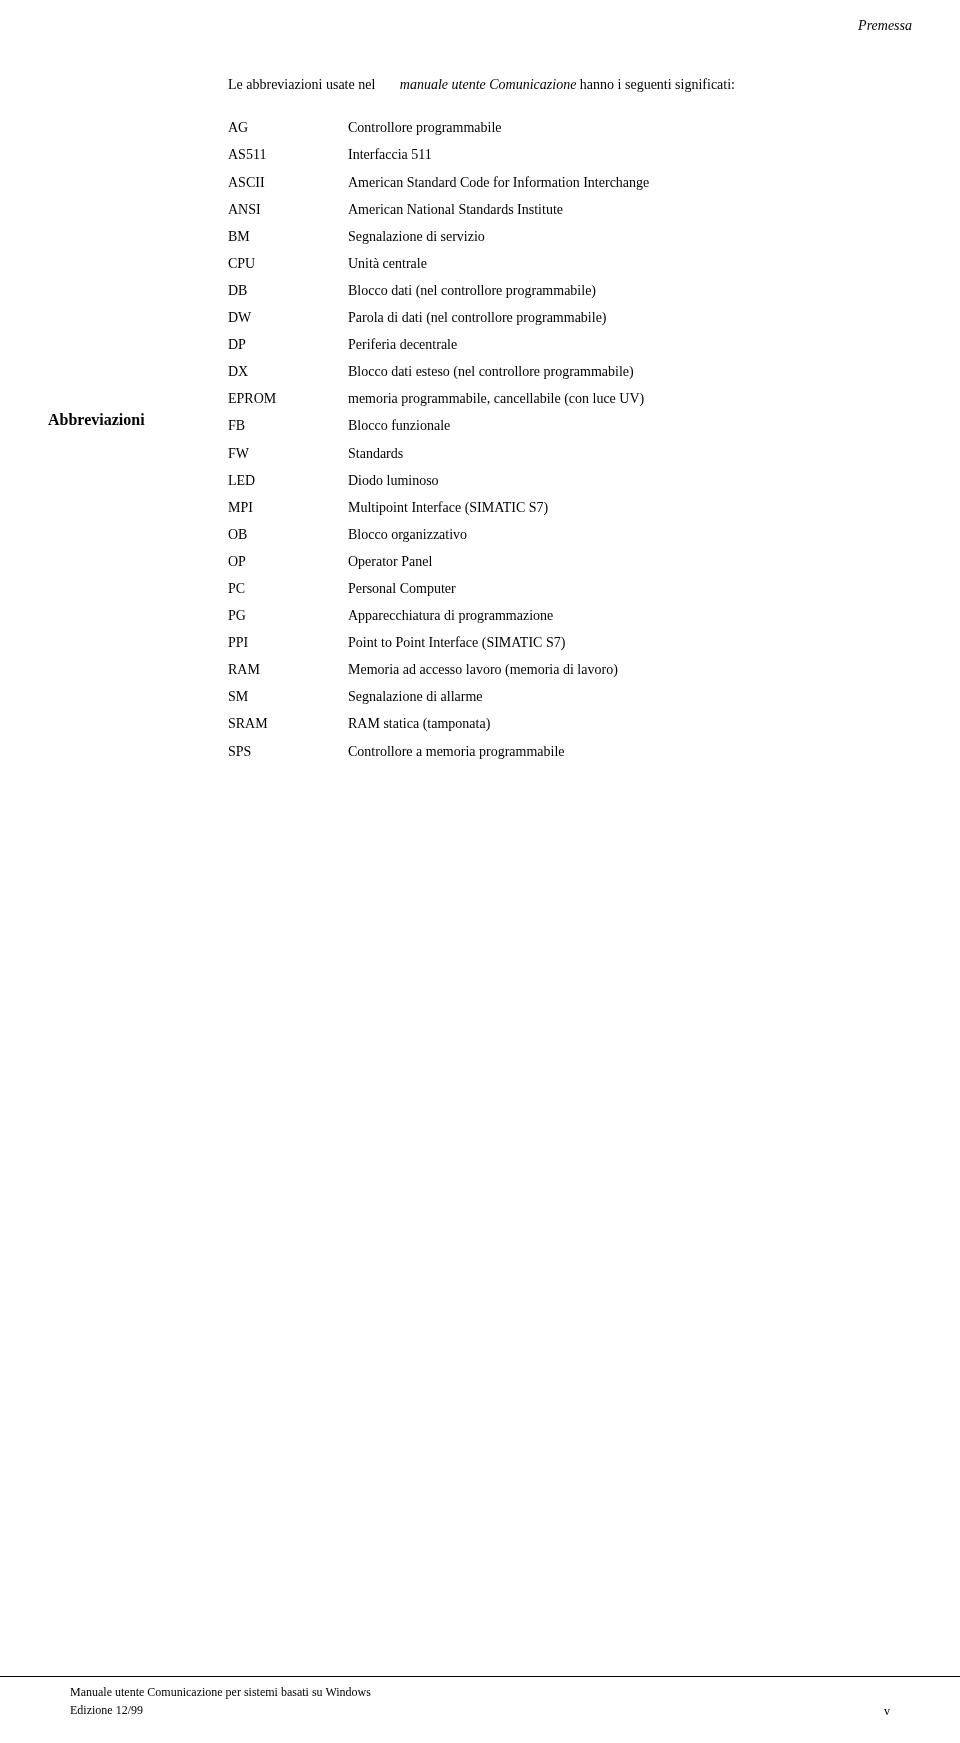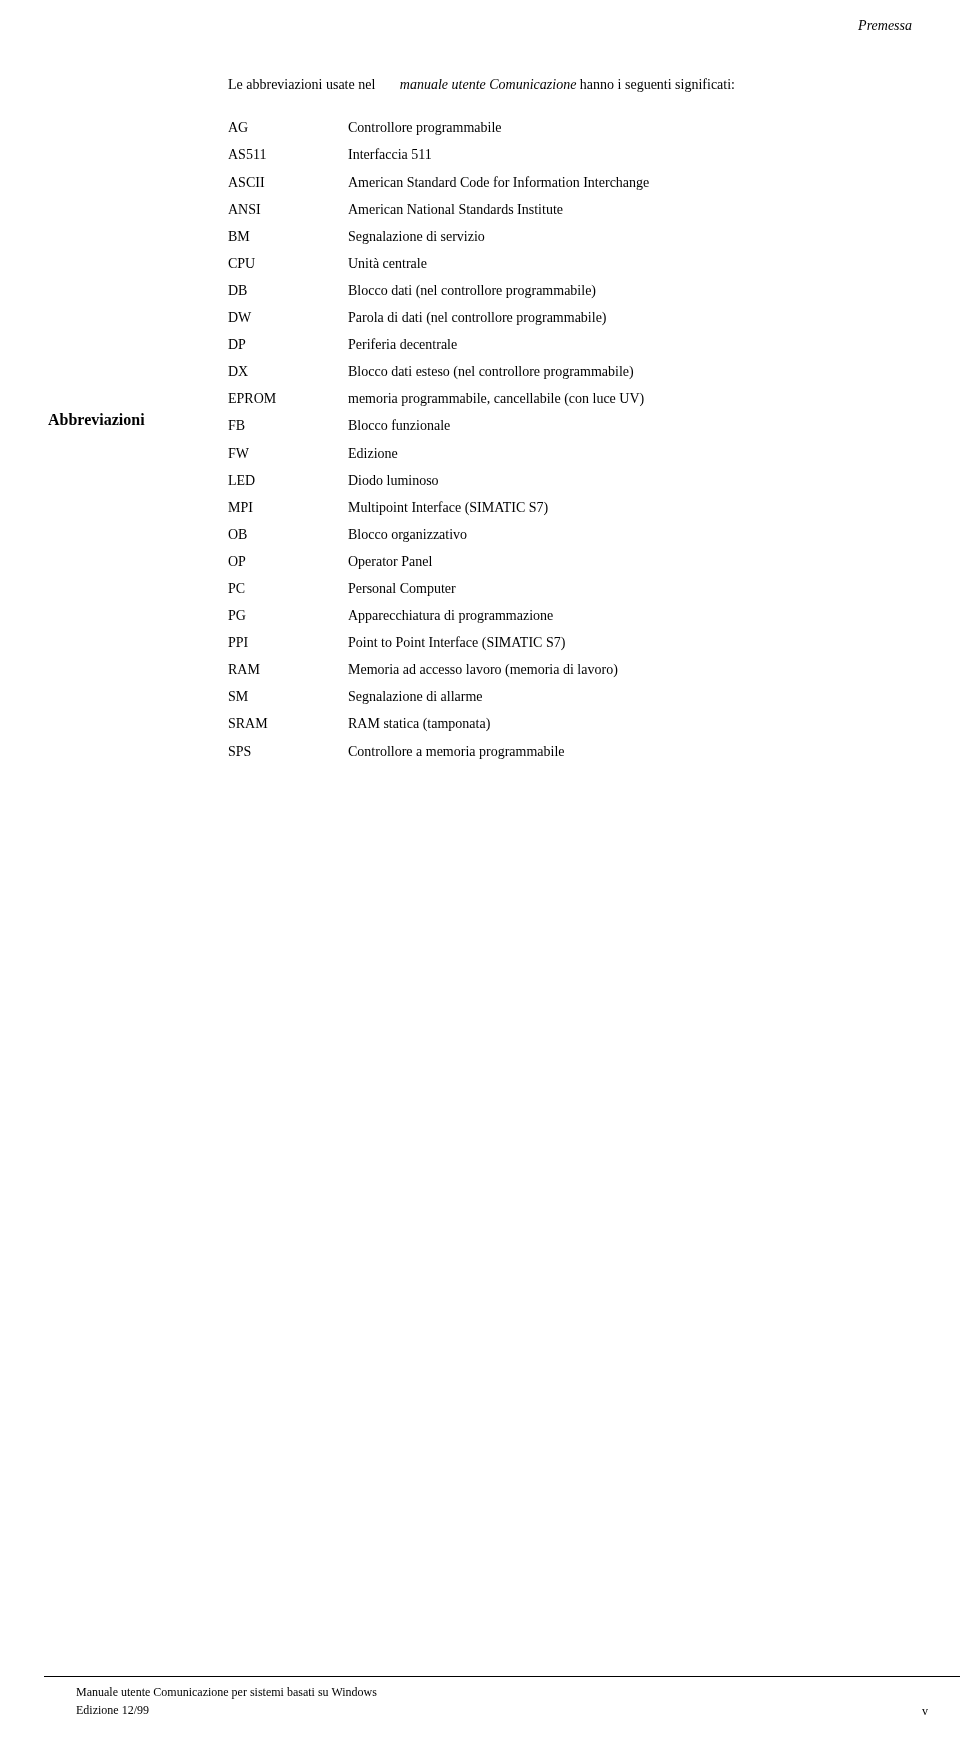--- a/index.html
+++ b/index.html
@@ -86,27 +86,26 @@
 
     .desc-col {
       font-weight: normal;
     }
 
     .page-footer {
       position: absolute;
       bottom: 24px;
       left: 0;
       right: 0;
-      padding: 0 32px;
+      padding: 0 70px;
       display: flex;
       justify-content: space-between;
       align-items: flex-end;
       border-top: 1px solid #000;
       padding-top: 6px;
-      margin-left: 44px;
     }
 
     .footer-left {
       font-size: 12px;
       line-height: 1.5;
     }
 
     .footer-right {
       font-size: 12px;
     }
@@ -170,21 +169,21 @@
             <tr>
               <td class="abbr-col">EPROM</td>
               <td class="desc-col">memoria programmabile, cancellabile (con luce UV)</td>
             </tr>
             <tr>
               <td class="abbr-col">FB</td>
               <td class="desc-col">Blocco funzionale</td>
             </tr>
             <tr>
               <td class="abbr-col">FW</td>
-              <td class="desc-col">Edizione</td>
+              <td class="desc-col">Standards</td>
             </tr>
             <tr>
               <td class="abbr-col">LED</td>
               <td class="desc-col">Diodo luminoso</td>
             </tr>
             <tr>
               <td class="abbr-col">MPI</td>
               <td class="desc-col">Multipoint Interface (SIMATIC S7)</td>
             </tr>
             <tr>

